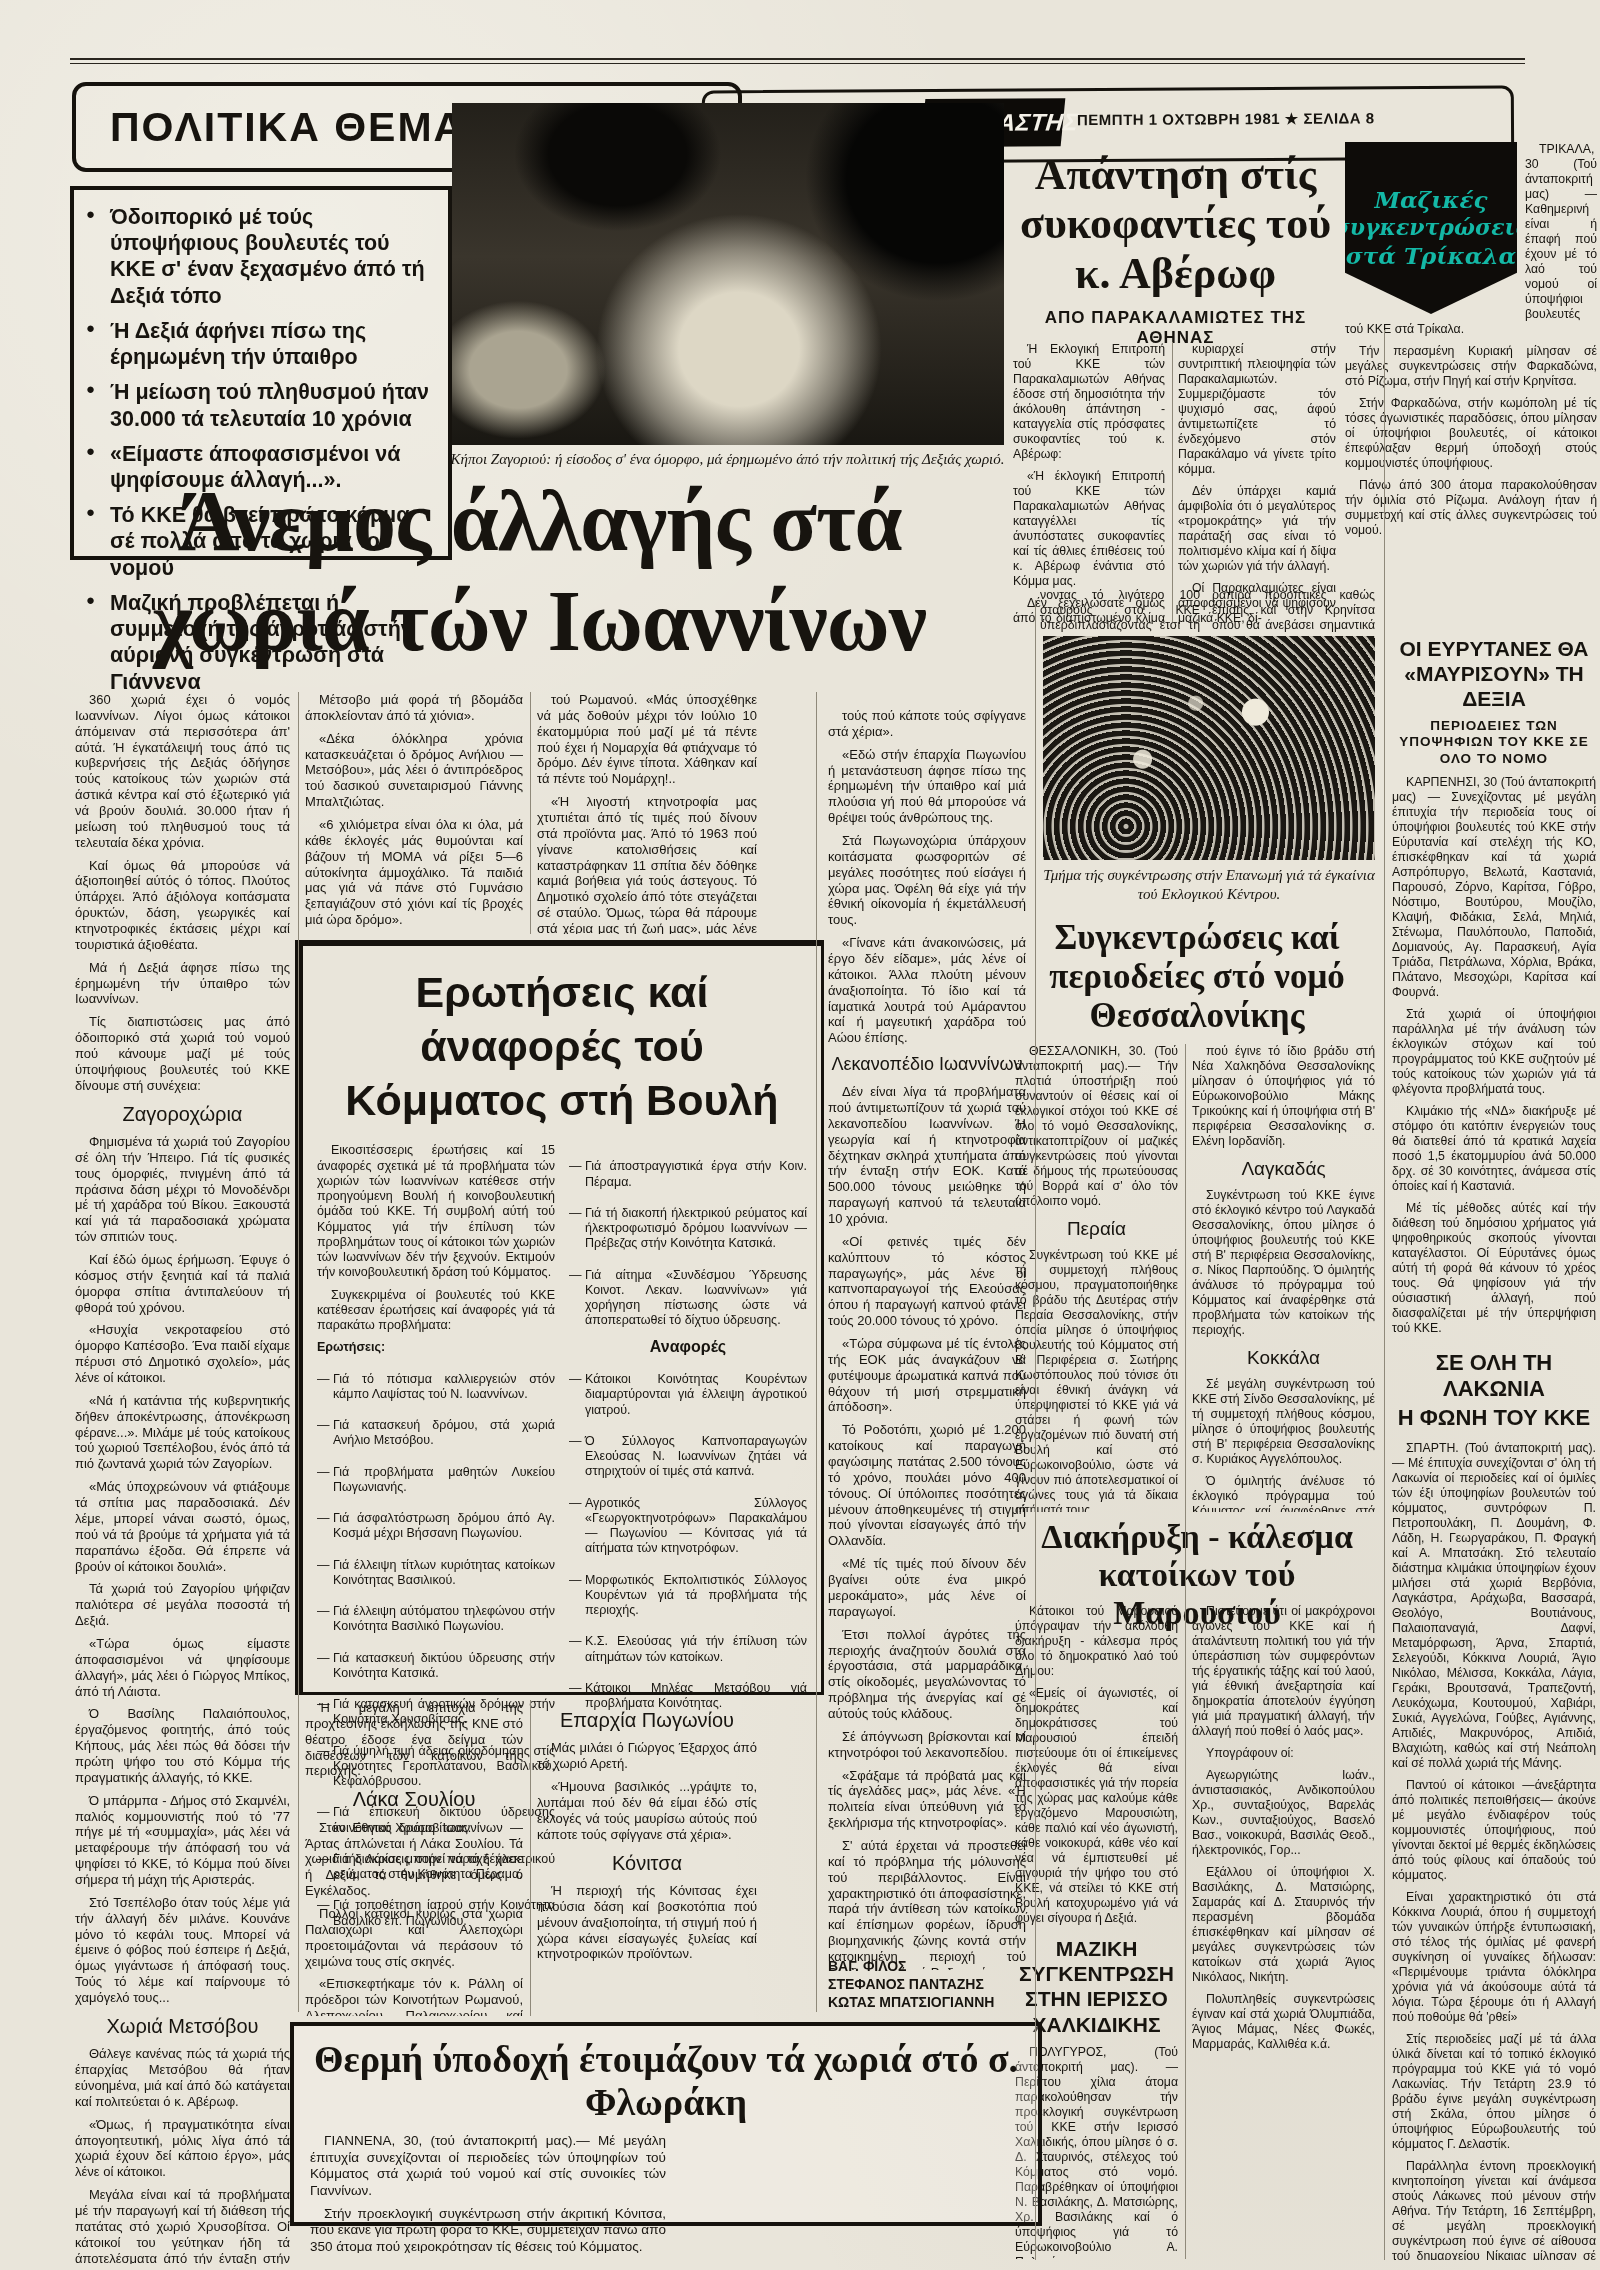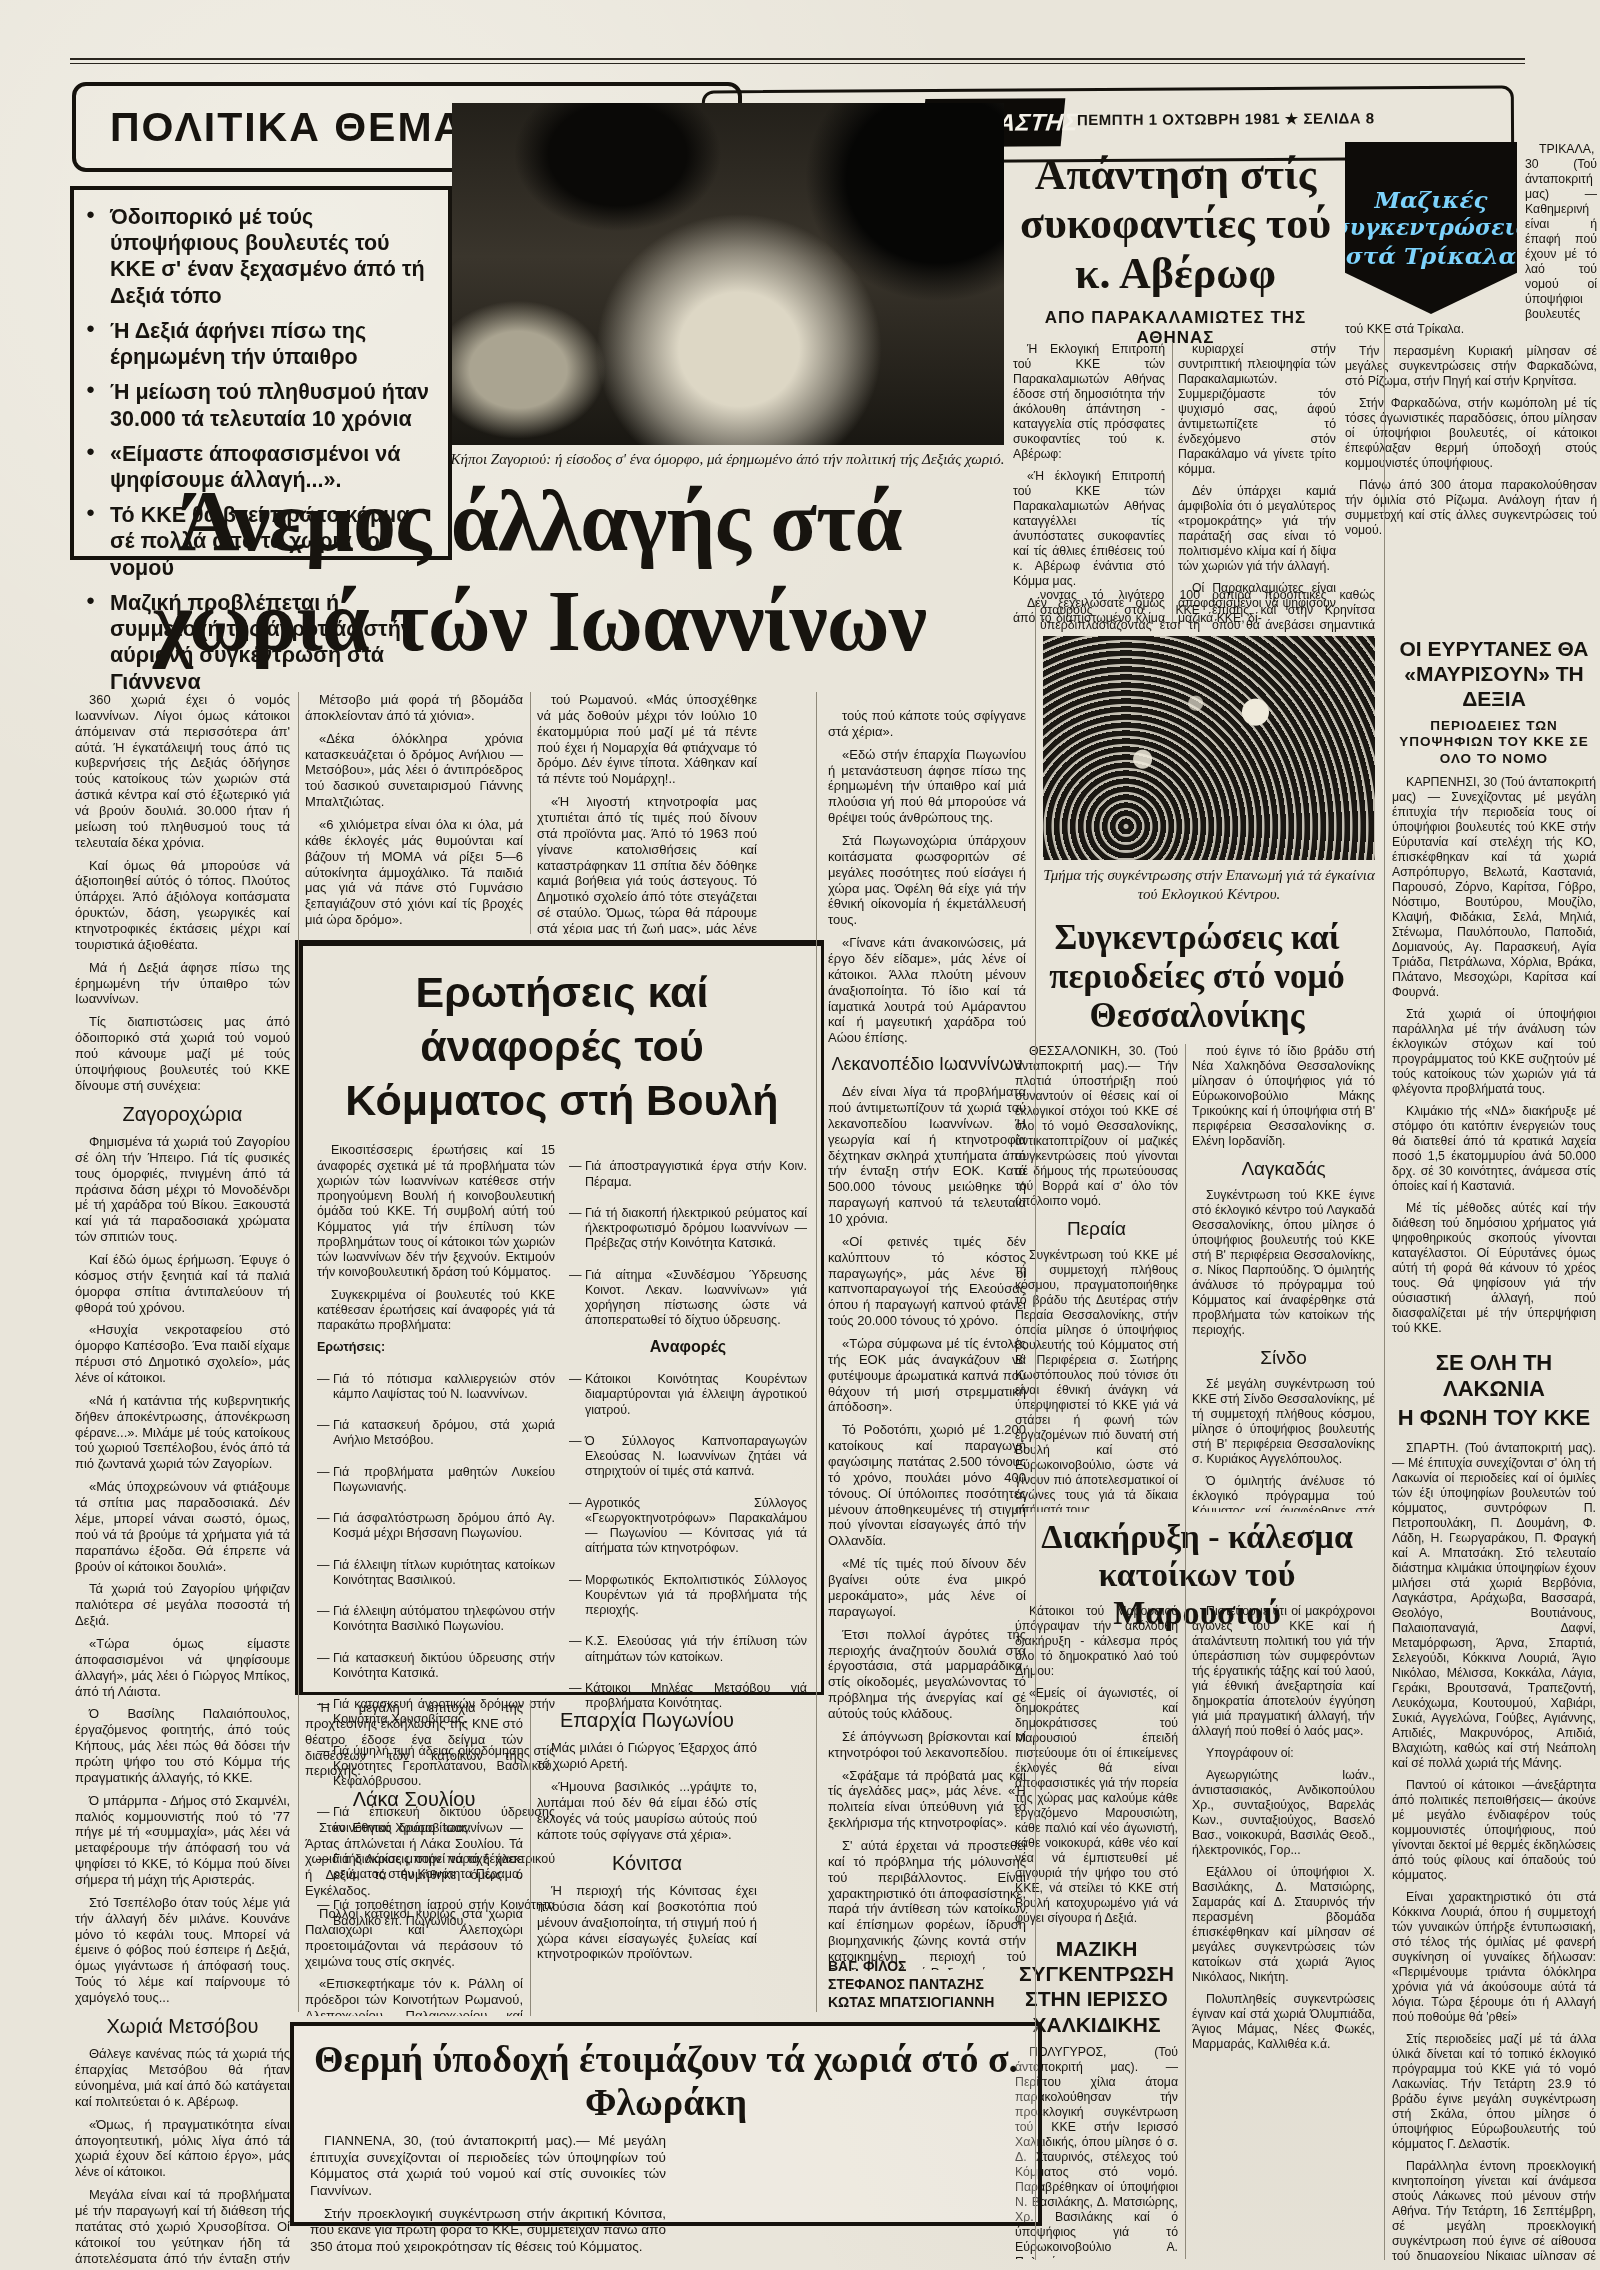--- a/index.html
+++ b/index.html
@@ -41,21 +41,21 @@
   .col p{margin:0 0 7px;text-indent:14px;}
   .sub{font-weight:normal;text-align:center;font-size:20px;margin:8px 0 8px;text-indent:0;}
   .serifhead{font-family:"Liberation Serif",serif;font-weight:bold;text-align:center;line-height:1.12;margin:0;}
   .capshead{font-weight:bold;text-align:center;line-height:1.2;margin:0;}
   .kicker{font-weight:bold;text-align:center;letter-spacing:1px;}
   .dash p{text-indent:0;padding-left:16px;position:relative;margin:16px 0 5px;}
   .dash p::before{content:"—";position:absolute;left:0;top:0;}
   .vr{background:#8f897a;width:1px;}
   .badge{float:left;width:172px;height:172px;margin:0 8px 6px 0;background:#0e0c09;
     clip-path:polygon(0 0,100% 0,100% 76%,50% 100%,0 76%);
-    display:flex;flex-direction:column;align-items:center;justify-content:center;color:#7dd3fc;
+    display:flex;flex-direction:column;align-items:center;justify-content:center;color:#14b8a6;
     font-family:"DejaVu Serif",serif;font-style:italic;font-weight:bold;text-align:center;}
   .badge div{line-height:1.25;}
   .voulibox{border:3px solid #15120d;border-left:8px solid #15120d;border-top:6px solid #15120d;padding:10px 14px;}
   .flbox{border:4px solid #15120d;padding:8px 16px;background:rgba(255,253,246,.25);}
   .byline{font-weight:bold;text-align:left;font-size:14px;text-indent:0 !important;margin:2px 0 !important;}
   .ctr{text-align:center !important;text-indent:0 !important;}
 </style>
 </head>
 <body>
 
@@ -281,21 +281,21 @@
 
   </div>
   <div class="abs col" style="left:1192px;top:1044px;width:183px;height:468px;font-size:12.3px;">
     <div>
         <p>πού έγινε τό ίδιο βράδυ στή Νέα Χαλκηδόνα Θεσσαλονίκης μίλησαν ό ύποψήφιος γιά τό Εύρωκοινοβούλιο Μάκης Τρικούκης καί ή ύποψήφια στή Β' περιφέρεια Θεσσαλονίκης σ. Ελένη Ιορδανίδη.</p>
       </div>
     <h3 class="sub" style="font-size:19px;">Λαγκαδάς</h3>
     <div>
         <p>Συγκέντρωση τού ΚΚΕ έγινε στό έκλογικό κέντρο τού Λαγκαδά Θεσσαλονίκης, όπου μίλησε ό ύποψήφιος βουλευτής τού ΚΚΕ στή Β' περιφέρεια Θεσσαλονίκης, σ. Νίκος Παρπούδης. Ό όμιλητής άνάλυσε τό πρόγραμμα τού Κόμματος καί άναφέρθηκε στά προβλήματα τών κατοίκων τής περιοχής.</p>
       </div>
-    <h3 class="sub" style="font-size:19px;">Σίνδο</h3>
+    <h3 class="sub" style="font-size:19px;">Κοκκάλα</h3>
     <div>
         <p>Σέ μεγάλη συγκέντρωση τού ΚΚΕ στή Σίνδο Θεσσαλονίκης, μέ τή συμμετοχή πλήθους κόσμου, μίλησε ό ύποψήφιος βουλευτής στή Β' περιφέρεια Θεσσαλονίκης σ. Κυριάκος Αγγελόπουλος.</p>
         <p>Ό όμιλητής άνέλυσε τό έκλογικό πρόγραμμα τού Κόμματος καί άναφέρθηκε στά προβλήματα τών κατοίκων τής περιοχής.</p>
       </div>
   </div>
 
   <h2 class="abs serifhead" style="left:1013px;top:1518px;width:368px;font-size:34px;">Διακήρυξη - κάλεσμα κατοίκων τού Μαρουσιού</h2>
   <div class="abs col" style="left:1015px;top:1604px;width:163px;height:655px;font-size:12.3px;">
     <div>
         <p>Κάτοικοι τού Μαρουσιού ύπόγραψαν τήν άκόλουθη διακήρυξη - κάλεσμα πρός όλο τό δημοκρατικό λαό τού Δήμου:</p>

